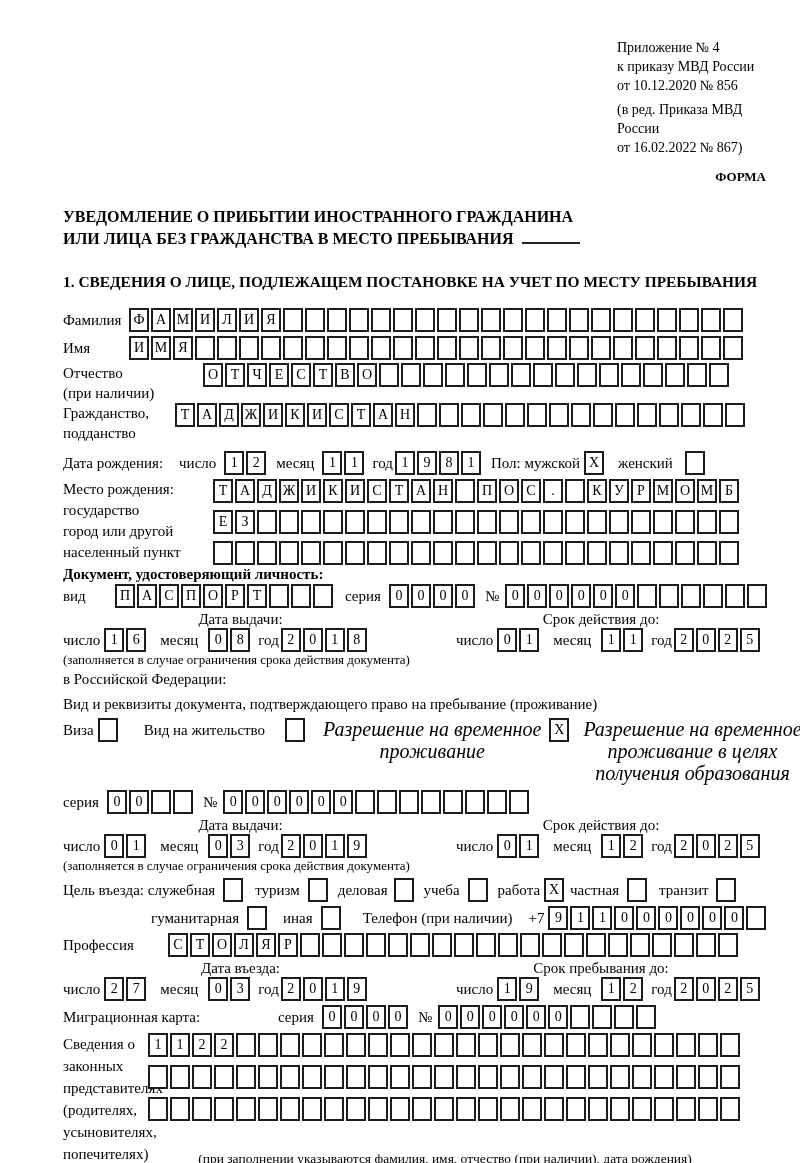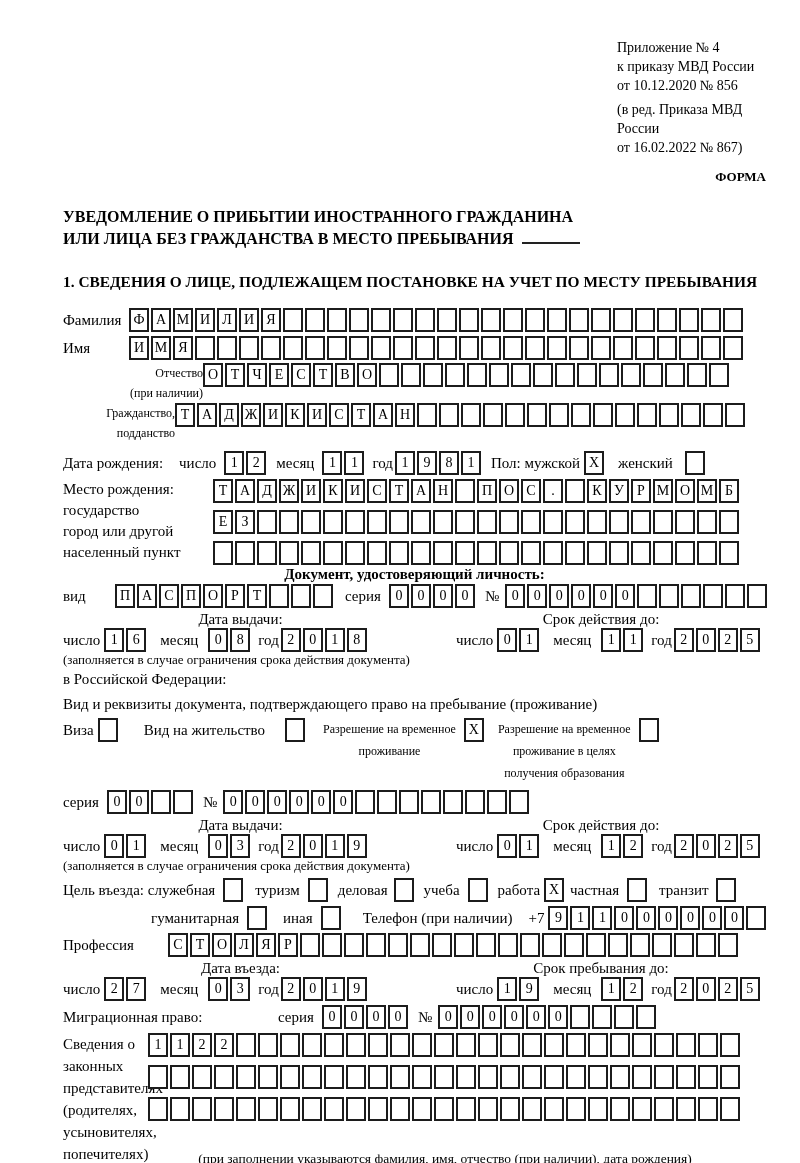--- a/index.html
+++ b/index.html
@@ -8,50 +8,50 @@
 
   .annex{margin-left:554px;font-size:14px;line-height:19px;}
   .annex-note{margin-top:5px;}
   .forma{margin-top:10px;text-align:right;font-weight:bold;font-size:13px;line-height:19px;}
   .title{margin-top:20px;text-align:left;font-weight:bold;font-size:16px;line-height:22px;}
   .blank-line{display:inline-block;width:58px;border-bottom:2px solid #222;margin-left:8px;height:14px;}
   .section{margin-top:22px;font-weight:bold;font-size:15.4px;line-height:19px;}
 
   .row{display:flex;align-items:flex-start;}
   .lbl{font-size:15px;line-height:24px;white-space:nowrap;flex:none;}
-  .lbl2{font-size:12px;line-height:20px;flex:none;text-align:right;}
+  .lbl2{font-size:15px;line-height:20px;flex:none;}
   .lbl2 span{display:block;}
   .lbl4{font-size:15px;line-height:21px;flex:none;}
   .lbl4 span{display:block;}
   .lbl6{font-size:15px;line-height:22px;flex:none;}
   .lbl6 span{display:block;}
 
   .w66{width:66px}.w140{width:140px}.w112{width:112px}.w150{width:150px}
   .w52{width:52px}.w105{width:105px}.w85{width:85px}.w155{width:155px}
 
   .cells{display:inline-flex;flex:none;}
   .cell{display:inline-block;box-sizing:border-box;width:20px;height:24px;border:2px solid #1c1c1c;
         margin-right:2px;text-align:center;font-size:14px;line-height:19px;background:#fff;flex:none;}
   .cellcol{display:flex;flex-direction:column;gap:7px;}
 
   .mt0{margin-top:0}.mt2{margin-top:2px}.mt3{margin-top:3px}.mt4{margin-top:4px}
   .mt6{margin-top:6px}.mt8{margin-top:8px}.mt17{margin-top:17px}
   .ml2{margin-left:2px}.ml4{margin-left:4px}.ml6{margin-left:6px}.ml8{margin-left:8px}
   .ml10{margin-left:10px}.ml12{margin-left:12px}.ml14{margin-left:14px}.ml16{margin-left:16px}
   .ml20{margin-left:20px}.ml24{margin-left:24px}.ml60{margin-left:60px}.ml88{margin-left:88px}
 
-  .doc-header{margin-top:0;text-align:center;font-weight:bold;font-size:15px;line-height:19px;}
+  .doc-header{margin-top:0;font-weight:bold;font-size:15px;line-height:19px;}
   .dates{display:flex;margin-top:2px;}
   .datecol-left{width:355px;flex:none;}
   .datecol-right{flex:1;padding-left:18px;}
   .datehead{text-align:center;font-size:15px;line-height:18px;}
   .datefields{display:flex;align-items:flex-start;margin-top:0;}
   .note{font-size:13px;line-height:16px;text-align:left;padding-right:20px;}
   .plain{font-size:15px;line-height:23px;}
-  .center2{display:inline-flex;flex-direction:column;text-align:center;font-size:12px;line-height:22px;flex:none;}
+  .center2{display:inline-flex;flex-direction:column;text-align:center;font-size:20px;line-height:22px;flex:none;font-style:italic;}
   .legal-right{display:flex;flex-direction:column;gap:8px;}
   .legal-note{font-size:13.5px;line-height:16px;margin-top:22px;text-align:center;}
 </style>
 </head>
 <body>
 
 <div class="page">
 
   <div class="annex">
     <div>Приложение № 4</div>
@@ -647,21 +647,21 @@
             <span class="cell">2</span>
             <span class="cell">0</span>
             <span class="cell">2</span>
             <span class="cell">5</span>
           </span>
       </div>
     </div>
   </div>
 
   <div class="row mt4">
-    <span class="lbl w155">Миграционная право:</span>
+    <span class="lbl w155">Миграционная карта:</span>
     <span class="lbl ml60">серия</span>
     <span class="cells ml8">
         <span class="cell">0</span>
         <span class="cell">0</span>
         <span class="cell">0</span>
         <span class="cell">0</span>
       </span>
     <span class="lbl ml8">№</span>
     <span class="cells ml6">
         <span class="cell">0</span>

